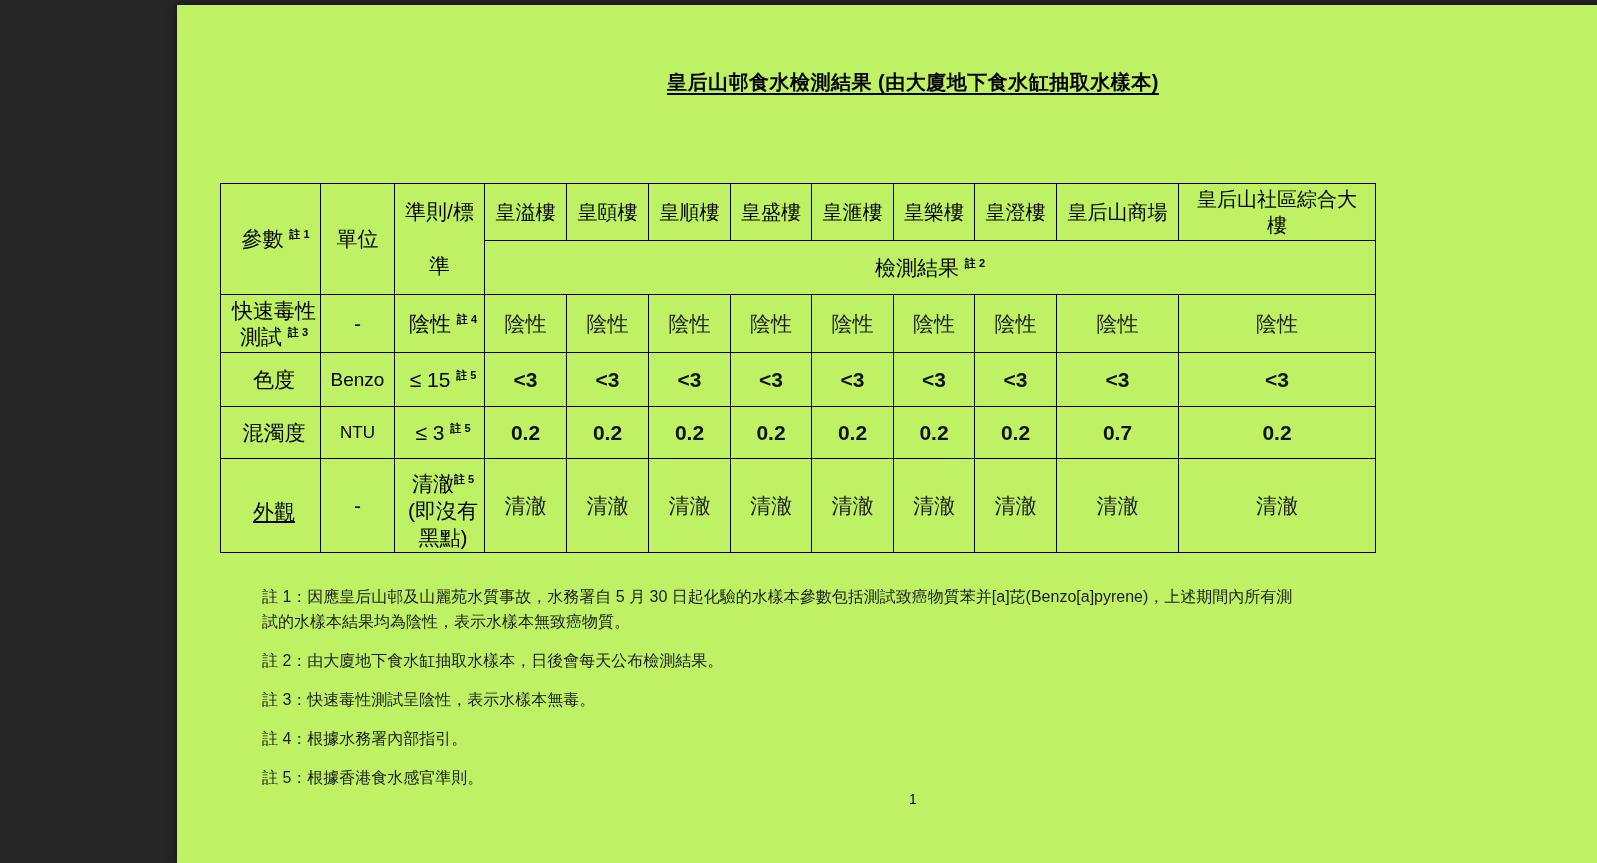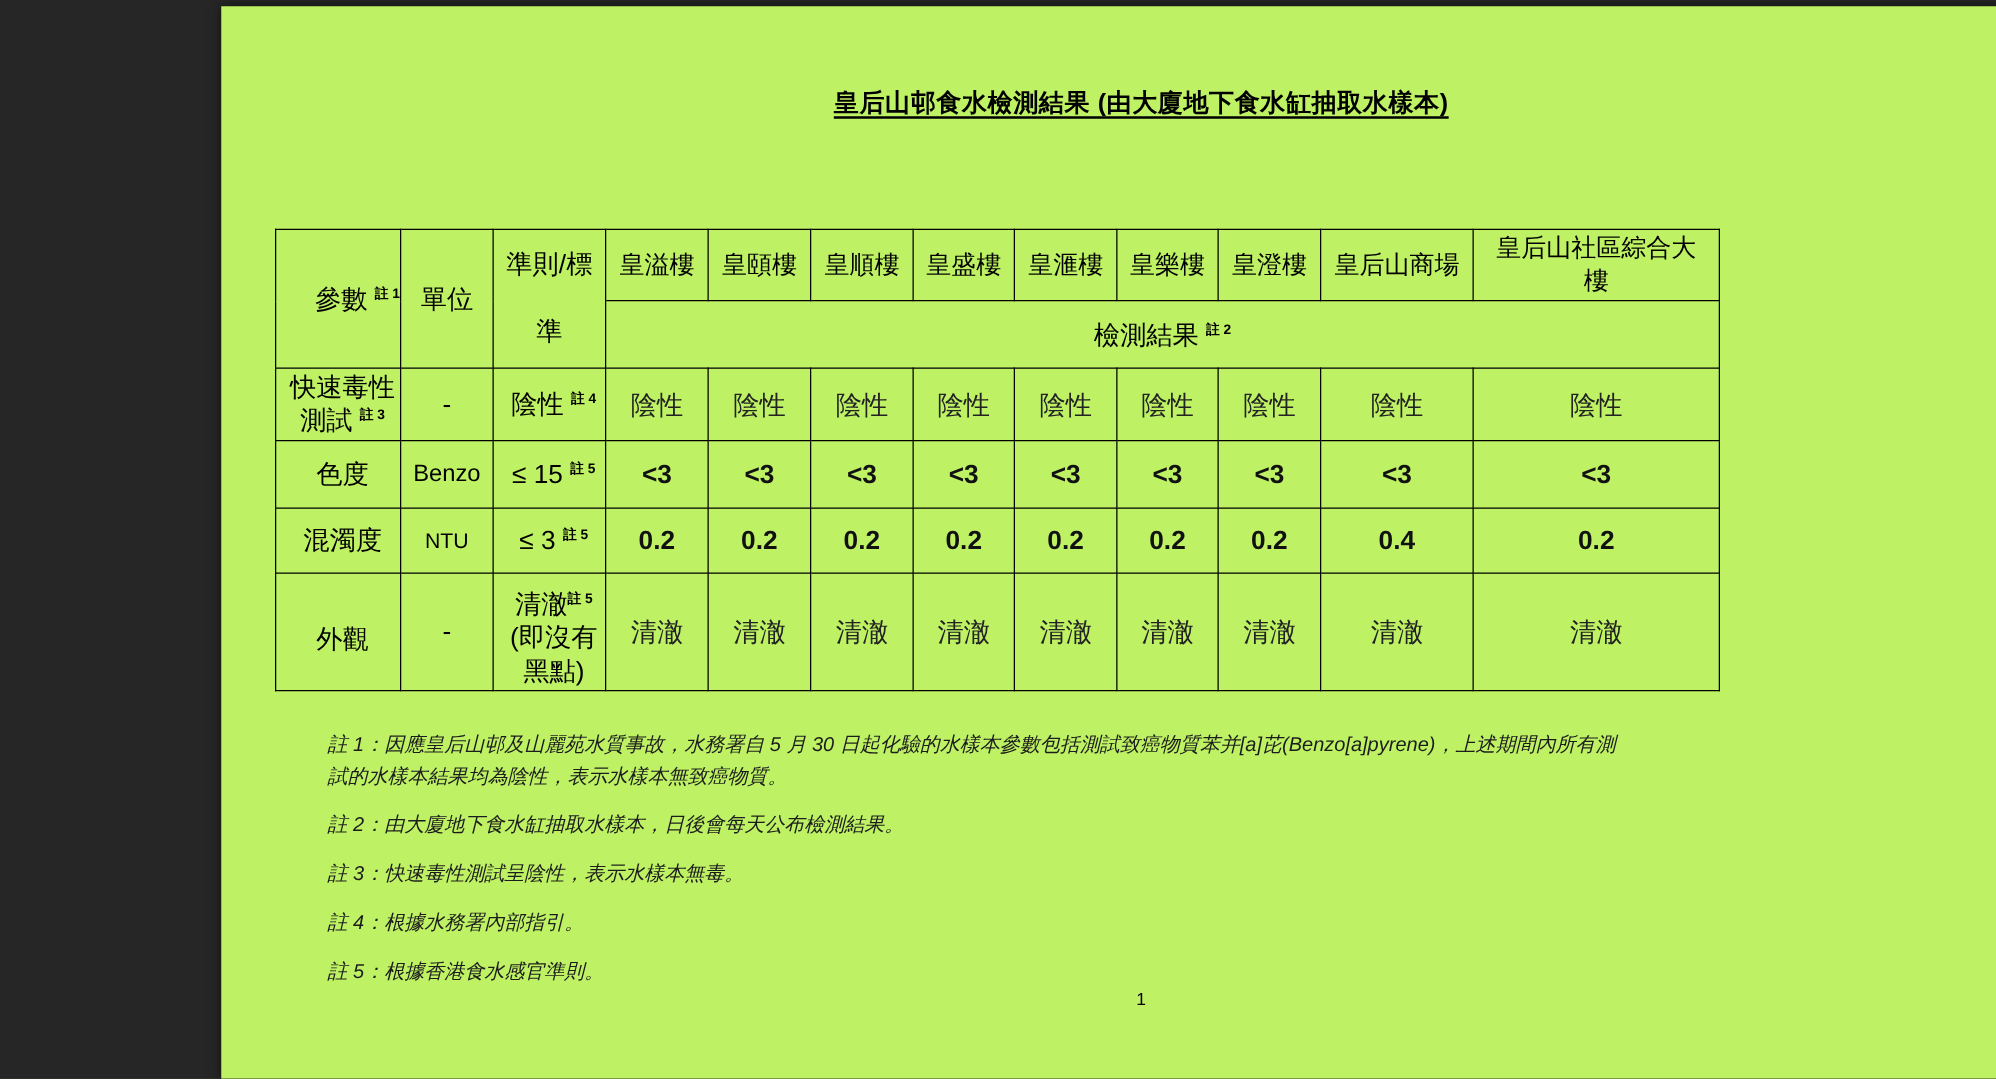--- a/index.html
+++ b/index.html
@@ -52,40 +52,40 @@
   tr.hrow1 { height: 57px; }
   tr.hrow2 { height: 54px; }
   tr.drow1 { height: 58px; }
   tr.drow2 { height: 54px; padding-left: 16px; }
   tr.drow3 { height: 52px; }
   tr.drow4 { height: 94px; }
   td.param {
     text-align: left; padding-left: 7px;
     font-weight: bold; line-height: 26px;
   }
-  td.param-top { vertical-align: top; padding-top: 13px; }
+  td.param-top { vertical-align: top; padding-top: 13px; text-decoration: underline; }
   td.std {
     text-align: left; padding-left: 7px;
     font-weight: bold; line-height: 27px;
   }
   td.std-top { vertical-align: top; padding-top: 9px; }
   th.std-hdr span.two-line {
     display: inline-block; max-width: 76px; line-height: 54px;
   }
   th.bldg { font-size: 20px; line-height: 26px; }
   th.bldg span.wrap { display: inline-block; max-width: 172px; }
   td.val { color: #222222; }
   td.val.num { font-weight: 600; color: #111111; }
   sup.note-ref {
     font-size: 11px; font-weight: bold;
     vertical-align: super; line-height: 0;
   }
   .notes {
     position: absolute; left: 85px; top: 579px; width: 1032px;
-    font-size: 16px; line-height: 25px; color: #1c1c1c; font-style: italic;
+    font-size: 16px; line-height: 25px; color: #1c1c1c;
   }
   .notes p { margin: 0 0 14px 0; }
   .page-number {
     position: absolute; top: 786px; left: 0; right: 0;
     text-align: center; font-size: 14px; color: #000;
   }
 </style>
 </head>
 <body>
 
@@ -105,21 +105,21 @@
             <col style="width:82px">
           <col style="width:81px">
             <col style="width:82px">
             <col style="width:81px">
           <col style="width:82px">
             <col style="width:122px">
             <col style="width:197px">
         </colgroup>
         <tbody>
             <tr class="hrow1">
-          <th rowspan="2" class="hdr" style="text-align:right;padding-left:10px;">
+          <th rowspan="2" class="hdr" style="text-align:center;padding-left:10px;">
             <span>參數</span>
             <sup class="note-ref">註 1</sup>
           </th>
           <th rowspan="2" class="hdr">單位</th>
           <th rowspan="2" class="hdr std-hdr">
             <span class="two-line">準則/標準</span>
           </th>
           <th class="hdr bldg">皇溢樓</th>
           <th class="hdr bldg">皇頤樓</th>
           <th class="hdr bldg">皇順樓</th>
@@ -189,21 +189,21 @@
             <span>≤ 3</span>
             <sup class="note-ref">註 5</sup>
           </td>
           <td class="val num">0.2</td>
           <td class="val num">0.2</td>
           <td class="val num">0.2</td>
           <td class="val num">0.2</td>
           <td class="val num">0.2</td>
           <td class="val num">0.2</td>
           <td class="val num">0.2</td>
-          <td class="val num">0.4</td>
+          <td class="val num">0.7</td>
           <td class="val num">0.2</td>
         </tr>
 
         <tr class="drow4">
           <td class="param param-top">
             <span>外觀</span>
           </td>
           <td class="hdr">-</td>
           <td class="std std-top">
             <span>清澈</span><sup class="note-ref">註 5</sup>

